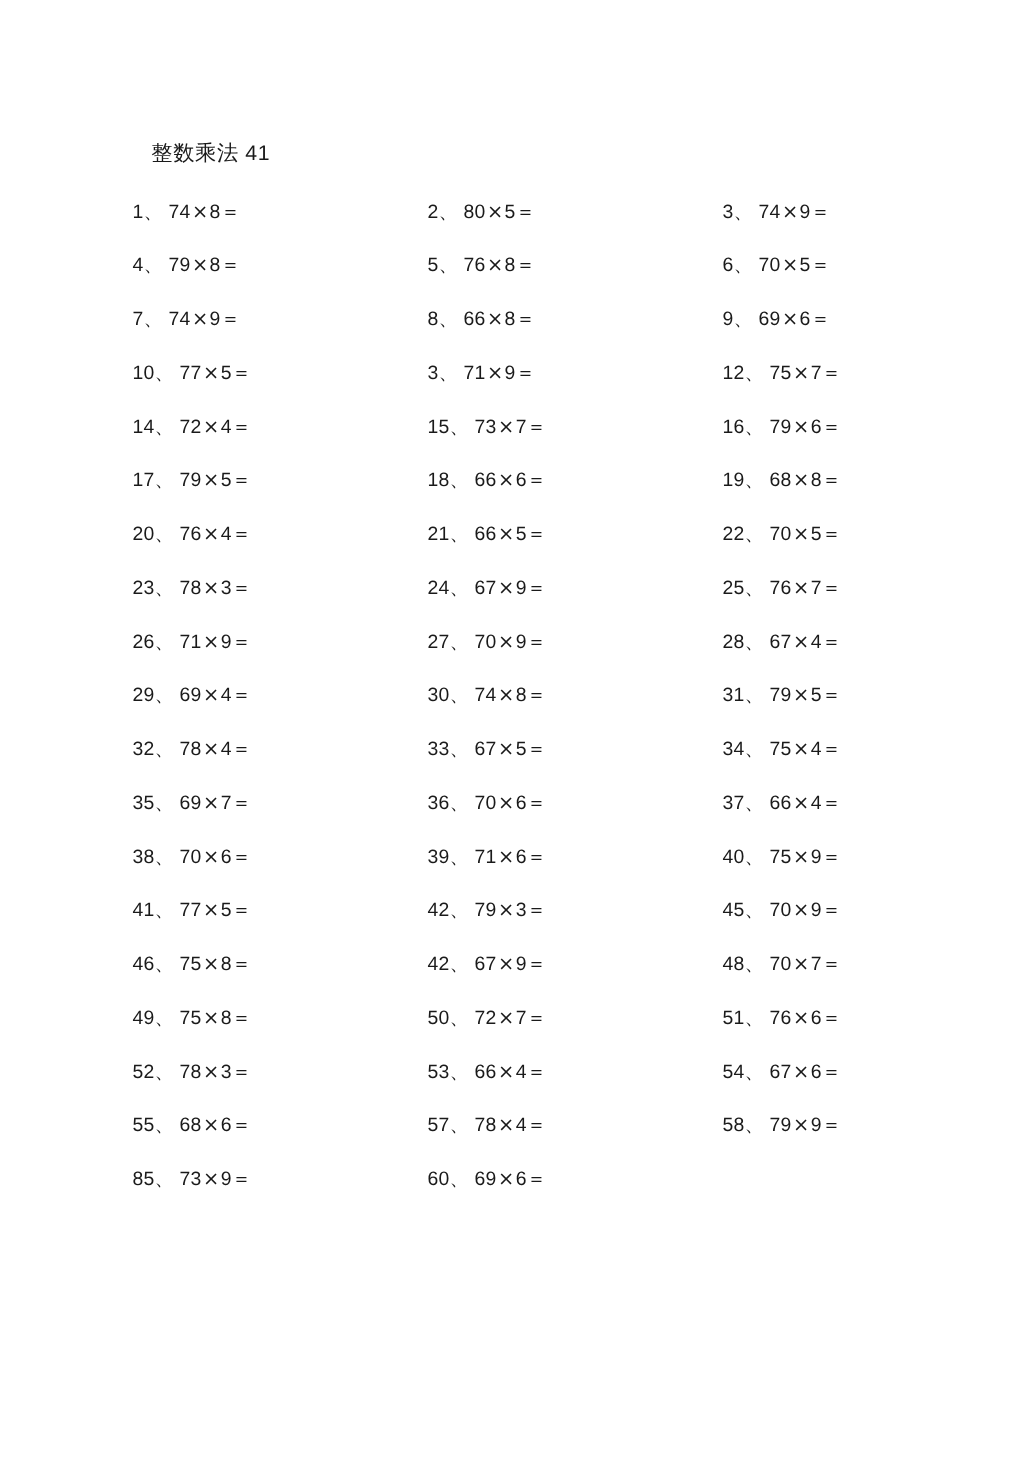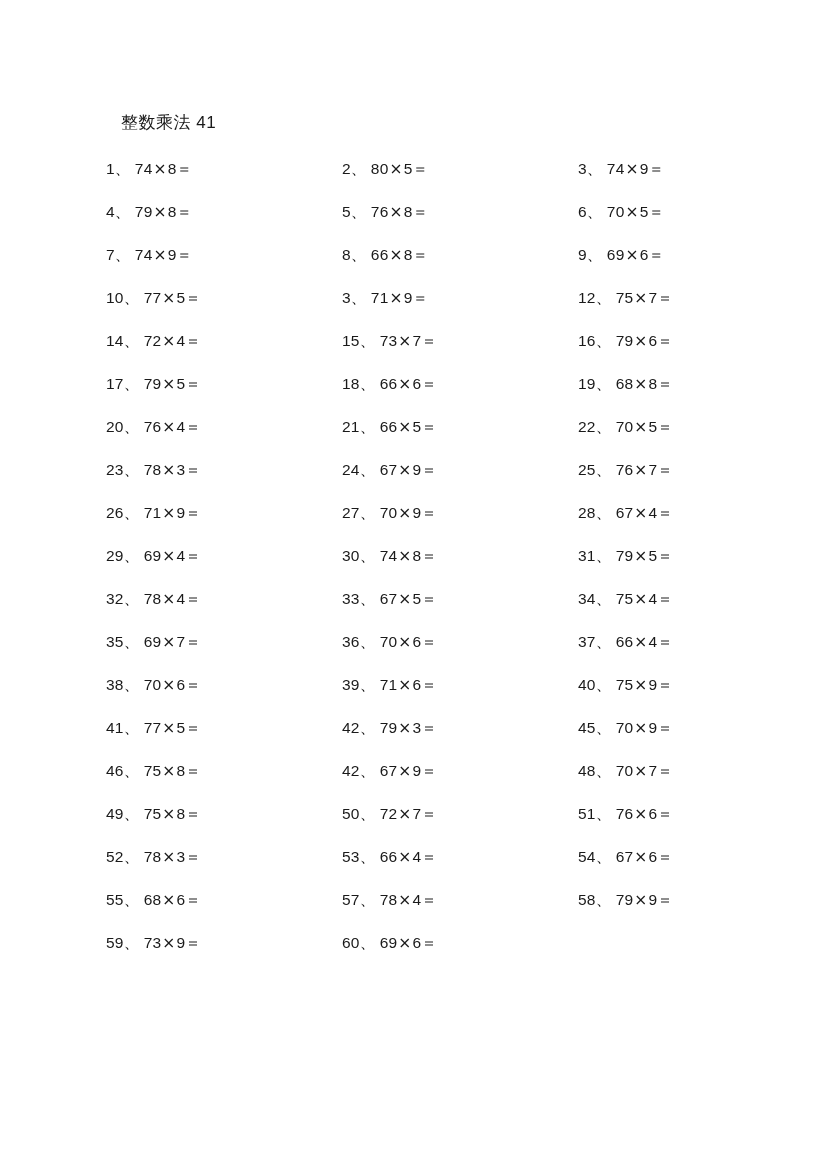--- a/index.html
+++ b/index.html
@@ -124,17 +124,17 @@
       <div class="problem"><span class="idx">48</span><span class="cjk-comma">、</span> <span class="expr">70</span><span class="times">×</span><span class="expr">7</span><span class="eq">＝</span><span class="answer-blank"></span></div>
       <div class="problem"><span class="idx">49</span><span class="cjk-comma">、</span> <span class="expr">75</span><span class="times">×</span><span class="expr">8</span><span class="eq">＝</span><span class="answer-blank"></span></div>
       <div class="problem"><span class="idx">50</span><span class="cjk-comma">、</span> <span class="expr">72</span><span class="times">×</span><span class="expr">7</span><span class="eq">＝</span><span class="answer-blank"></span></div>
       <div class="problem"><span class="idx">51</span><span class="cjk-comma">、</span> <span class="expr">76</span><span class="times">×</span><span class="expr">6</span><span class="eq">＝</span><span class="answer-blank"></span></div>
       <div class="problem"><span class="idx">52</span><span class="cjk-comma">、</span> <span class="expr">78</span><span class="times">×</span><span class="expr">3</span><span class="eq">＝</span><span class="answer-blank"></span></div>
       <div class="problem"><span class="idx">53</span><span class="cjk-comma">、</span> <span class="expr">66</span><span class="times">×</span><span class="expr">4</span><span class="eq">＝</span><span class="answer-blank"></span></div>
       <div class="problem"><span class="idx">54</span><span class="cjk-comma">、</span> <span class="expr">67</span><span class="times">×</span><span class="expr">6</span><span class="eq">＝</span><span class="answer-blank"></span></div>
       <div class="problem"><span class="idx">55</span><span class="cjk-comma">、</span> <span class="expr">68</span><span class="times">×</span><span class="expr">6</span><span class="eq">＝</span><span class="answer-blank"></span></div>
       <div class="problem"><span class="idx">57</span><span class="cjk-comma">、</span> <span class="expr">78</span><span class="times">×</span><span class="expr">4</span><span class="eq">＝</span><span class="answer-blank"></span></div>
       <div class="problem"><span class="idx">58</span><span class="cjk-comma">、</span> <span class="expr">79</span><span class="times">×</span><span class="expr">9</span><span class="eq">＝</span><span class="answer-blank"></span></div>
-      <div class="problem"><span class="idx">59</span><span class="cjk-comma">、</span> <span class="expr">73</span><span class="times">×</span><span class="expr">9</span><span class="eq">＝</span><span class="answer-blank"></span></div>
+      <div class="problem"><span class="idx">85</span><span class="cjk-comma">、</span> <span class="expr">73</span><span class="times">×</span><span class="expr">9</span><span class="eq">＝</span><span class="answer-blank"></span></div>
       <div class="problem"><span class="idx">60</span><span class="cjk-comma">、</span> <span class="expr">69</span><span class="times">×</span><span class="expr">6</span><span class="eq">＝</span><span class="answer-blank"></span></div>
     </div>
 
 </div>
 
 </body></html>

